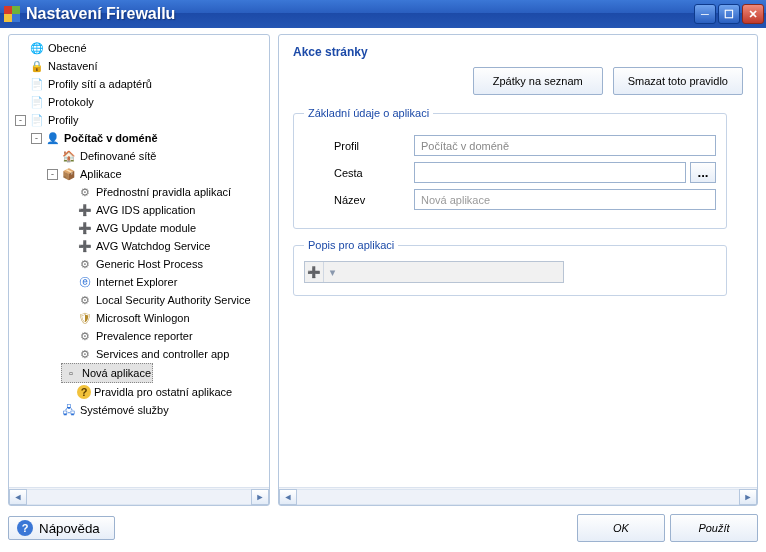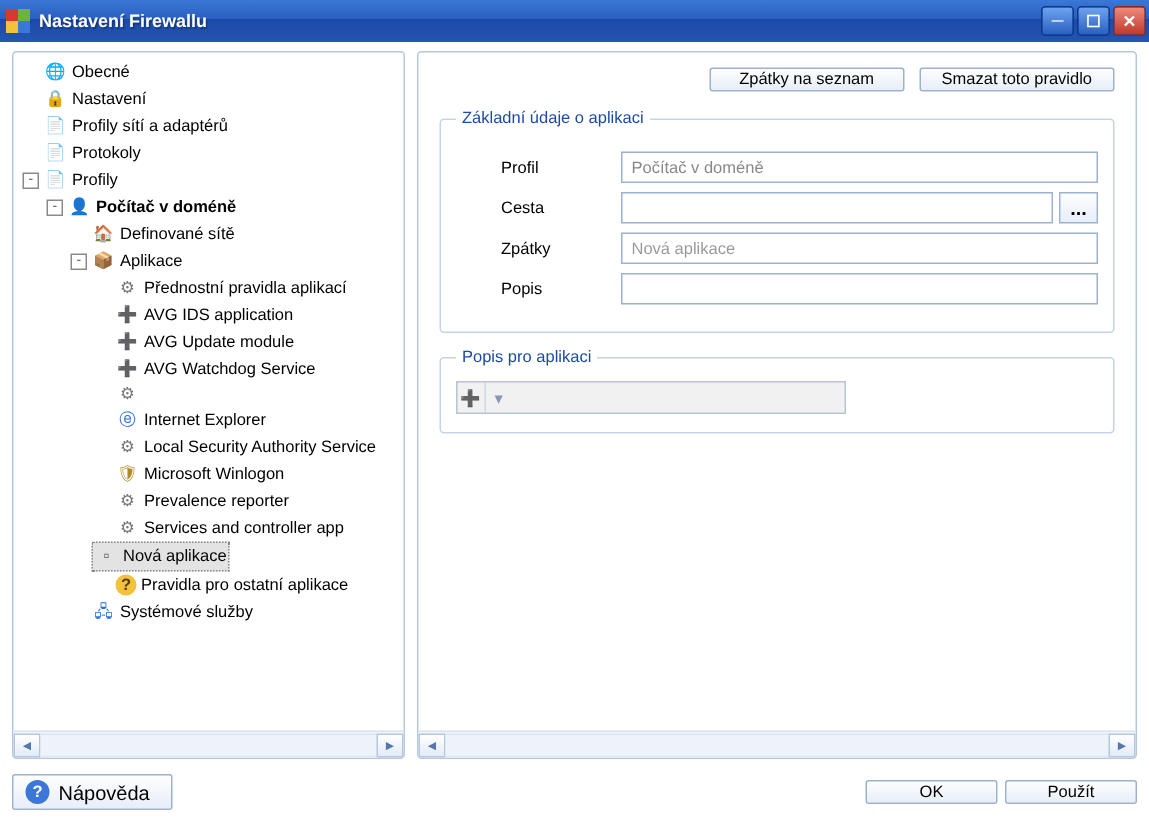--- a/index.html
+++ b/index.html
@@ -8,21 +8,21 @@
 
   
   .titlebar {
     height:28px;
     background: linear-gradient(to bottom, #3b77d6 0%, #2a5fc0 45%, #1c4aa8 46%, #2455b3 100%);
     display:flex; align-items:center; padding:0 2px 0 4px; color:#fff;
   }
   .titlebar .appicon { width:16px; height:16px; display:flex; flex-wrap:wrap; margin-right:6px; }
   .appicon span { width:8px; height:8px; }
   .ic-r{background:#d63b2a;} .ic-g{background:#6fb23c;} .ic-y{background:#f2c23c;} .ic-b{background:#3b77d6;}
-  .titlebar .title { font-weight:bold; font-size:12px; flex:1; text-shadow:1px 1px 1px rgba(0,0,0,.3); }
+  .titlebar .title { font-weight:bold; font-size:16px; flex:1; text-shadow:1px 1px 1px rgba(0,0,0,.3); }
   .winbtns { display:flex; gap:2px; }
   .winbtn { width:22px; height:20px; border:1px solid #0d3a8c; background:linear-gradient(#6fa3ef,#2a5fc0); border-radius:3px; display:flex; align-items:center; justify-content:center; color:#fff; font-weight:bold; }
   .winbtn.close { background:linear-gradient(#ef8a7a,#c0392b); border-color:#8c2a1c; }
 
   
   .client { height:524px; padding:6px 8px 8px 8px; display:flex; flex-direction:column; gap:6px; }
   .panes { flex:1; display:flex; gap:8px; min-height:0; }
 
   .panel { border:1px solid #b5c7de; border-radius:3px; background:#fff; display:flex; flex-direction:column; }
   .panel-left { width:262px; }
@@ -49,43 +49,43 @@
 
   
   .hscroll { height:18px; border-top:1px solid #dbe3ef; display:flex; align-items:center; background:#f0f3f8; }
   .sbtn { width:18px; height:16px; border:1px solid #b5c7de; background:linear-gradient(#fff,#e2ebf7); display:flex; align-items:center; justify-content:center; color:#5577aa; font-size:9px; }
   .strack { flex:1; height:16px; background:#eef2f9; border-top:1px solid #dce5f1; border-bottom:1px solid #dce5f1; }
 
   
   .right-body { padding:10px 14px 6px 14px; }
   .section-title { color:#1c4aa8; font-weight:bold; font-size:12px; margin-bottom:8px; }
   .btnrow { display:flex; gap:10px; justify-content:flex-end; margin-bottom:12px; }
-  .btn { height:16px; min-width:130px; padding:0 14px; border:1px solid #9cb2cf; background:linear-gradient(#fefefe,#e7eef8); border-radius:2px; font-size:11px; cursor:pointer; }
-
-  fieldset { border:1px solid #c5d3e6; border-radius:3px; margin:0 0 10px 0; padding:10px 10px 12px 10px; }
+  .btn { height:28px; min-width:130px; padding:0 14px; border:1px solid #9cb2cf; background:linear-gradient(#fefefe,#e7eef8); border-radius:2px; font-size:11px; cursor:pointer; }
+
+  fieldset { border:1px solid #c5d3e6; border-radius:3px; margin:0 16px 10px 0; padding:10px 10px 12px 10px; }
   legend { color:#1c4aa8; padding:0 4px; font-size:11px; }
   .form-row { display:flex; align-items:center; margin:6px 0;justify-content:space-between; }
   .form-row label { width:110px; padding-left:30px; }
   .form-row .field { flex:1; display:flex; gap:4px; }
   input.txt { flex:1; height:21px; border:1px solid #9cb2cf; padding:0 6px; font-size:11px; background:#fff; }
   input.txt[readonly] { color:#888; }
   input.txt::placeholder { color:#9a9a9a; }
   .browse { width:26px; height:21px; border:1px solid #9cb2cf; background:linear-gradient(#fefefe,#e7eef8); font-weight:bold; cursor:pointer; }
 
   .combo { display:flex; align-items:center; width:260px; height:22px; border:1px solid #b8c4d4; background:#f1f1f1; color:#8a8a8a; }
   .combo .cicon { width:18px; text-align:center; color:#2a9c2a; font-weight:bold; }
   .combo .ctext { flex:1; }
   .combo .carrow { width:18px; height:100%; border-left:1px solid #cfd7e2; display:flex; align-items:center; justify-content:center; color:#8a98ad; }
 
   
   .bottom { height:32px; display:flex; align-items:center; }
   .help-btn { height:24px; padding:0 14px 0 8px; border:1px solid #9cb2cf; background:linear-gradient(#fefefe,#e7eef8); border-radius:2px; display:flex; align-items:center; gap:6px; cursor:pointer; }
   .help-btn .hicon { width:16px; height:16px; border-radius:50%; background:#3b77d6; color:#fff; font-weight:bold; display:flex; align-items:center; justify-content:center; font-size:11px; }
   .bottom .spacer { flex:1; }
-  .bottom .btn { min-width:88px; }
+  .bottom .btn { min-width:88px;font-style:italic; }
 </style>
 </head>
 <body>
 
 <div class="titlebar">
   <div class="appicon">
     <span class="ic-r"></span>
       <span class="ic-g"></span>
       <span class="ic-y"></span>
       <span class="ic-b"></span>
@@ -186,20 +186,21 @@
                             <div class="node">
                               <span class="exp blank"></span>
                               <span class="ticon plus">➕</span>
                               <span class="tree-label">AVG Watchdog Service</span>
                             </div>
                           </li>
                         <li>
                             <div class="node">
                               <span class="exp blank"></span>
                               <span class="ticon gear">⚙</span>
+                              <span class="tree-label">Generic Host Process</span>
                             </div>
                           </li>
                         <li>
                             <div class="node">
                               <span class="exp blank"></span>
                               <span class="ticon ie">ⓔ</span>
                               <span class="tree-label">Internet Explorer</span>
                             </div>
                           </li>
                         <li>
@@ -259,20 +260,21 @@
       </div>
       <div class="hscroll">
         <div class="sbtn">◄</div>
         <div class="strack"></div>
         <div class="sbtn">►</div>
       </div>
     </div>
 
     <div class="panel panel-right">
       <div class="panel-body right-body">
+        <div class="section-title">Akce stránky</div>
         <div class="btnrow">
           <button class="btn">Zpátky na seznam</button>
           <button class="btn">Smazat toto pravidlo</button>
         </div>
 
         <fieldset>
           <legend>Základní údaje o aplikaci</legend>
           <div class="form-row">
             <label>Profil</label>
             <div class="field">
@@ -280,29 +282,23 @@
               </div>
           </div>
           <div class="form-row">
             <label>Cesta</label>
             <div class="field">
               <input class="txt" value="" style="">
               <button class="browse">...</button>
             </div>
           </div>
           <div class="form-row">
-            <label>Zpátky</label>
+            <label>Název</label>
             <div class="field">
                 <input class="txt" placeholder="Nová aplikace" style="">
-              </div>
-          </div>
-          <div class="form-row">
-            <label>Popis</label>
-            <div class="field">
-                <input class="txt" value="" style="">
               </div>
           </div>
         </fieldset>
 
         <fieldset>
           <legend>Popis pro aplikaci</legend>
           <div class="combo">
             <span class="cicon">➕</span>
             <span class="carrow">▾</span>
           </div>

